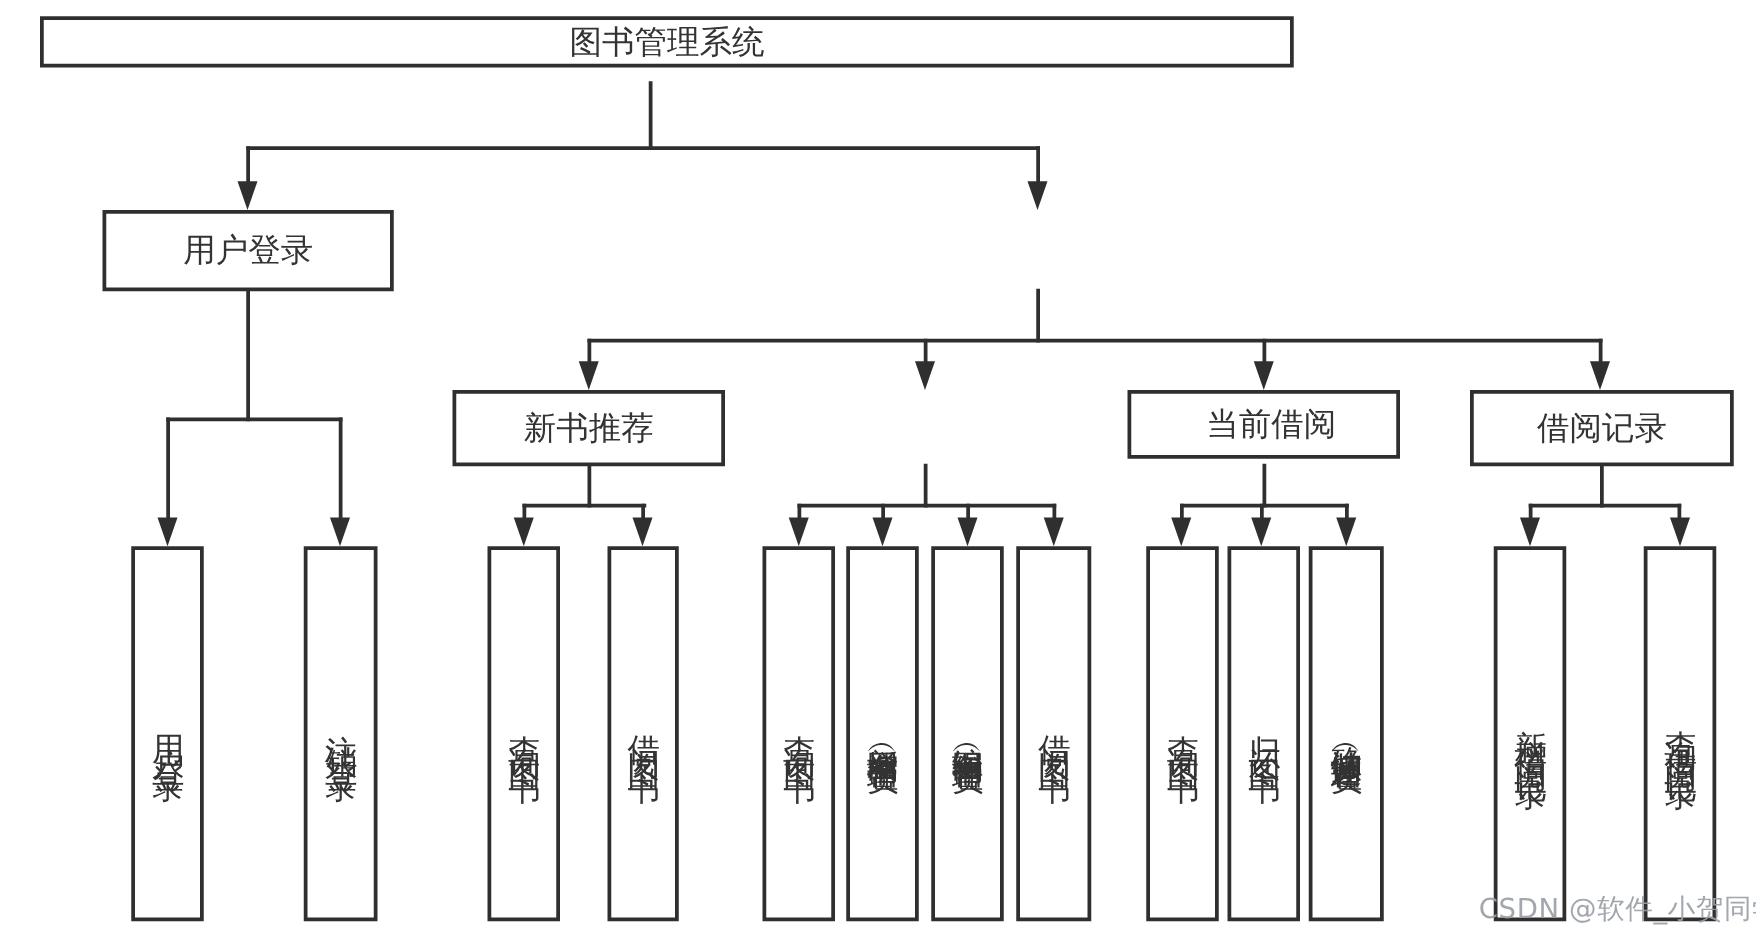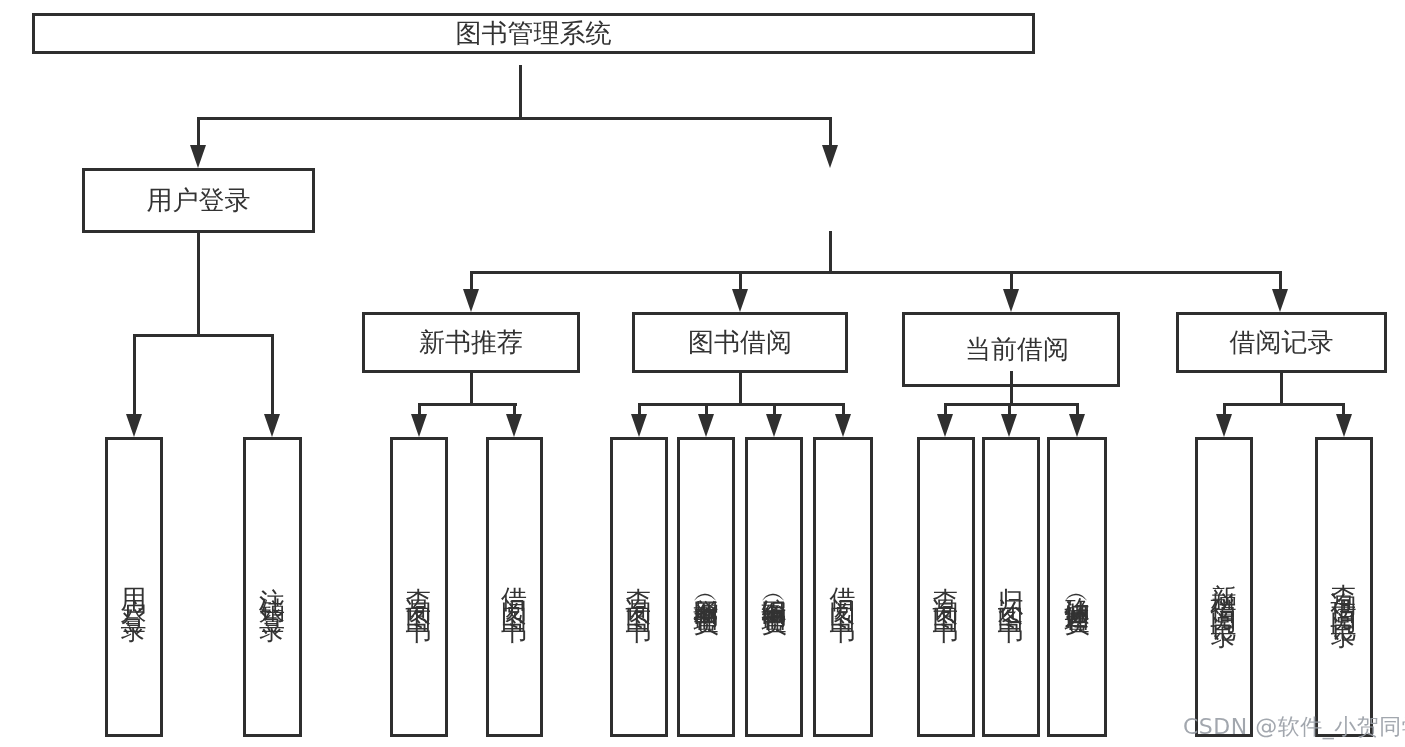--- a/index.html
+++ b/index.html
@@ -72,24 +72,21 @@
   <div class="vline" style="left:1010px;top:271px;height:20px;"></div>
   <div class="vline" style="left:1279px;top:271px;height:20px;"></div>
   <div class="arrow" style="left:463px;top:289px;"></div>
   <div class="arrow" style="left:732px;top:289px;"></div>
   <div class="arrow" style="left:1003px;top:289px;"></div>
   <div class="arrow" style="left:1272px;top:289px;"></div>
 
   <div class="node" style="left:362px;top:312px;width:218px;height:61px;">
     <span>新书推荐</span>
   </div>
-  <div class="node" style="left:632px;top:312px;width:216px;height:61px;">
-    <span>图书借阅</span>
-  </div>
-  <div class="node" style="left:902px;top:312px;width:218px;height:75px;padding-left:12px;">
+  <div class="node" style="left:902px;top:312px;width:218px;height:55px;padding-left:12px;">
     <span>当前借阅</span>
   </div>
   <div class="node" style="left:1176px;top:312px;width:211px;height:61px;">
     <span>借阅记录</span>
   </div>
 
   <div class="vline" style="left:470px;top:371px;height:35px;"></div>
   <div class="hline" style="left:418px;top:403px;width:99px;"></div>
   <div class="vline" style="left:418px;top:403px;height:14px;"></div>
   <div class="vline" style="left:513px;top:403px;height:14px;"></div>

